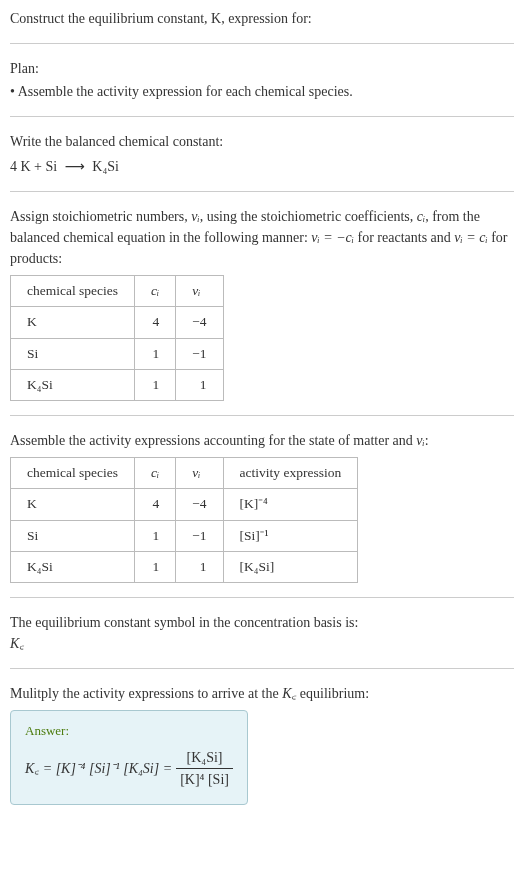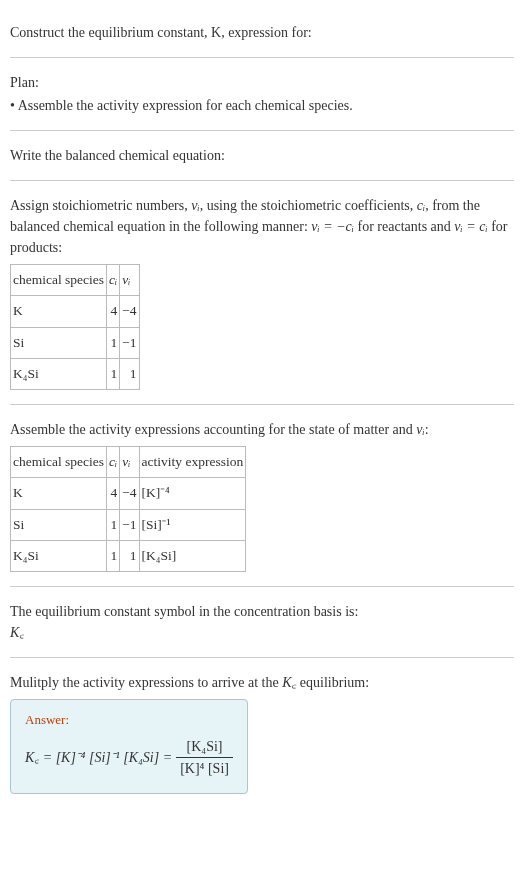--- a/index.html
+++ b/index.html
@@ -5,54 +5,54 @@
     * { box-sizing: border-box; margin: 0; padding: 0; }
     body {
       font-family: Georgia, 'Times New Roman', serif;
       font-size: 14px;
       color: #333;
       background: #fff;
       width: 524px;
       padding: 8px 10px;
       line-height: 1.5;
     }
-    .section { margin-bottom: 10px; margin-top: 14px; }
+    .section { margin-bottom: 10px; }
     hr {
       border: none;
       border-top: 1px solid #ccc;
       margin: 14px 0;
     }
     .eq-line { margin: 4px 0; }
     table {
       border-collapse: collapse;
       margin-top: 6px;
       margin-bottom: 6px;
     }
     th, td {
       border: 1px solid #bbb;
-      padding: 5px 2px;
+      padding: 5px 16px;
       text-align: left;
       font-weight: normal;
       font-size: 13.5px;
     }
     th { font-family: Georgia, serif; }
     .col-num { text-align: right; }
     .plan-list { margin-top: 2px; }
     .plan-item { margin: 1px 0; }
     .answer-box {
       background: #e6f3f7;
       border: 1px solid #a8c8d0;
       border-radius: 4px;
       padding: 10px 14px 14px 14px;
       display: inline-block;
       margin-top: 6px;
     }
     .answer-label {
       font-size: 13px;
-      color: #c2410c;
+      color: #4d7c0f;
       margin-bottom: 6px;
     }
     .kc-expr {
       display: flex;
       align-items: center;
       gap: 0;
     }
     .frac {
       display: inline-flex;
       flex-direction: column;
@@ -84,21 +84,26 @@
 <div class="section">
   <div>Plan:</div>
   <div class="plan-list">
     <div class="plan-item">• Assemble the activity expression for each chemical species.</div>
   </div>
 </div>
 
 <hr>
 
 <div class="section">
-  <div>Write the balanced chemical equation:</div>
+  <div>Write the balanced chemical constant:</div>
+  <div class="eq-line">
+    <span>4 K + Si</span>
+    <span class="arrow">⟶</span>
+    <span>K₄Si</span>
+  </div>
 </div>
 
 <hr>
 
 <div class="section">
   <div>
     <span>Assign stoichiometric numbers, </span><span class="italic">νᵢ</span><span>, using the stoichiometric coefficients, </span><span class="italic">cᵢ</span><span>, from the balanced chemical equation in the following manner: </span><span class="italic">νᵢ = −cᵢ</span><span> for reactants and </span><span class="italic">νᵢ = cᵢ</span><span> for products:</span>
   </div>
   <table>
     <tbody>

